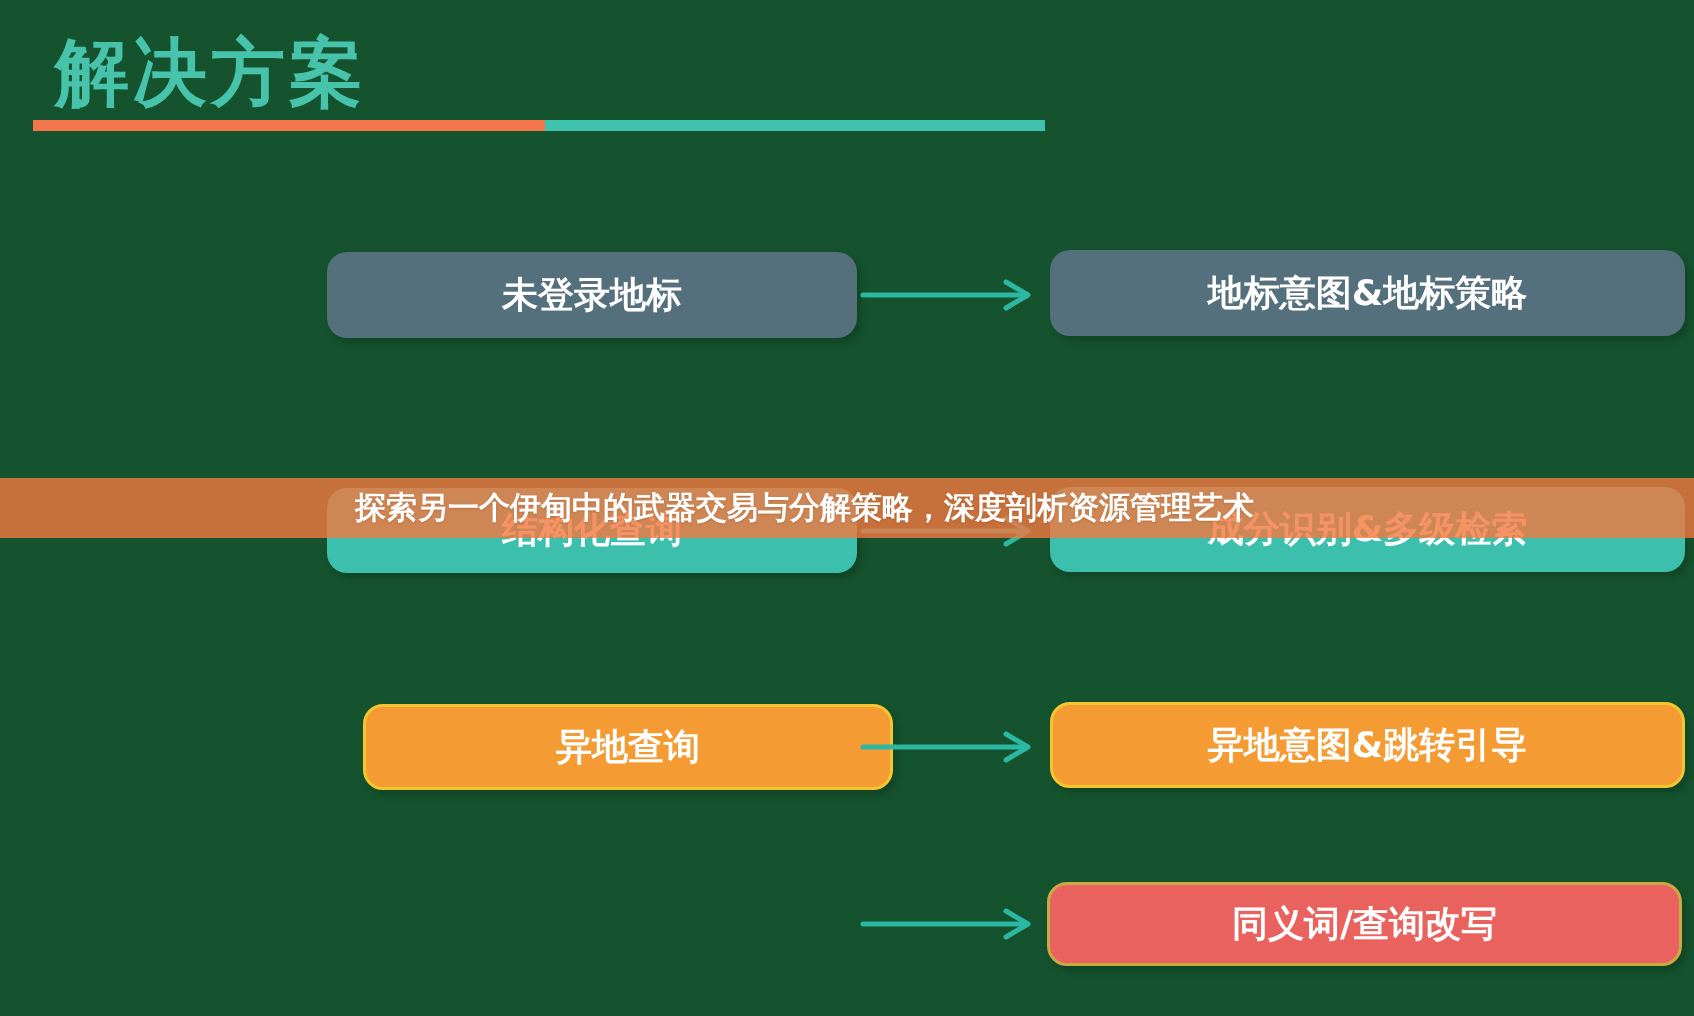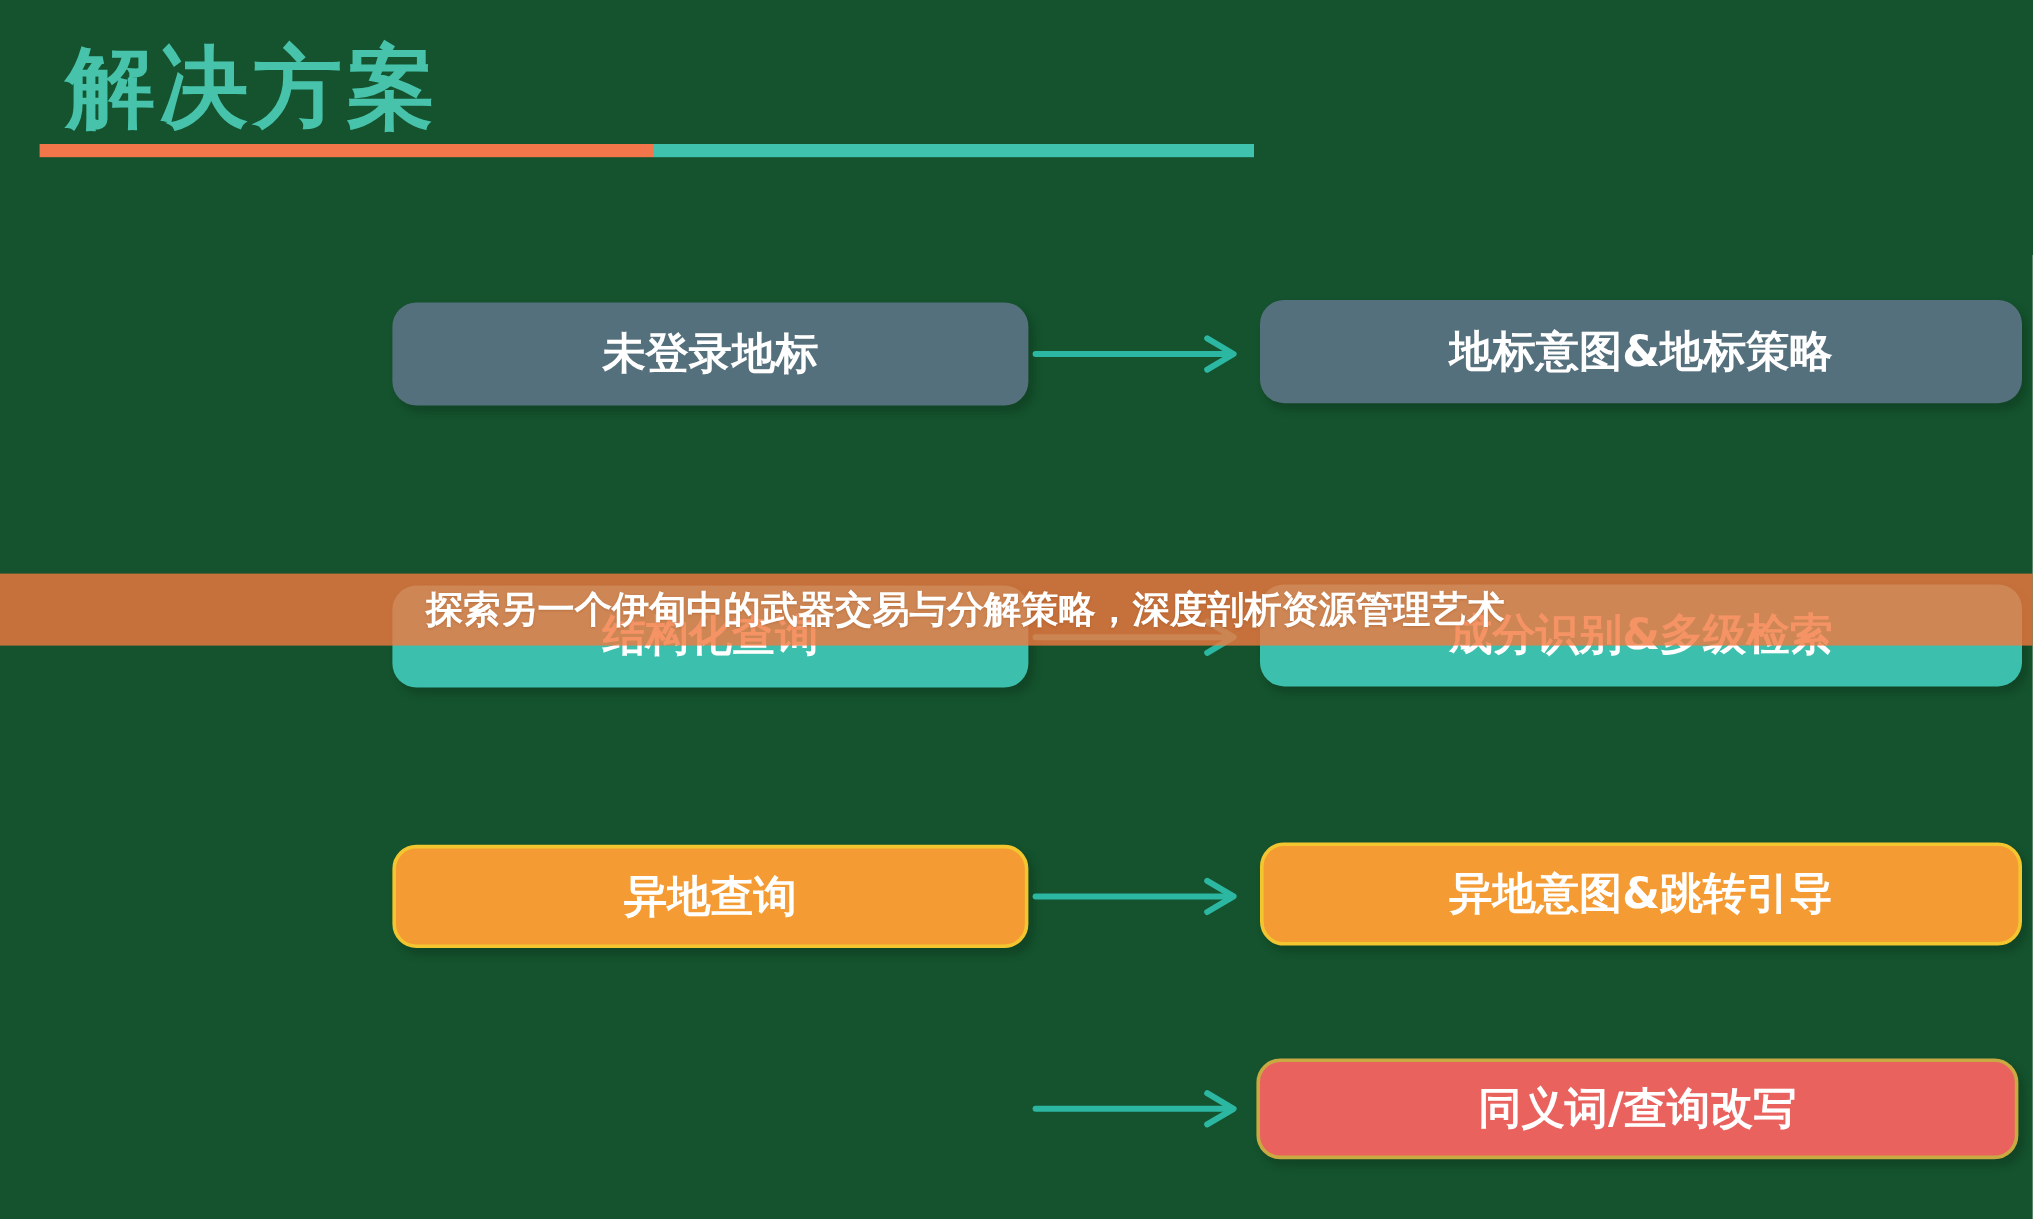--- a/index.html
+++ b/index.html
@@ -87,21 +87,21 @@
       </svg>
   </div>
   <div class="flow-box box-right theme-teal" style="top:487px;height:85px;">
     <span>成分识别&amp;多级检索</span>
   </div>
 
   <div class="banner">
     <div class="banner-text">探索另一个伊甸中的武器交易与分解策略，深度剖析资源管理艺术</div>
   </div>
 
-  <div class="flow-box box-left theme-orange" style="top:704px;">
+  <div class="flow-box box-left theme-orange" style="top:704px;margin-left:36px;">
     <span>异地查询</span>
   </div>
   <div class="flow-arrow" style="top:727px;">
     <svg viewBox="0 0 184 40">
         <g stroke="#2CB7A3" stroke-width="5" fill="none" stroke-linecap="round" stroke-linejoin="round">
           <line x1="3" y1="20" x2="164" y2="20"></line>
           <polyline points="146,7 168,20 146,33"></polyline>
         </g>
       </svg>
   </div>

